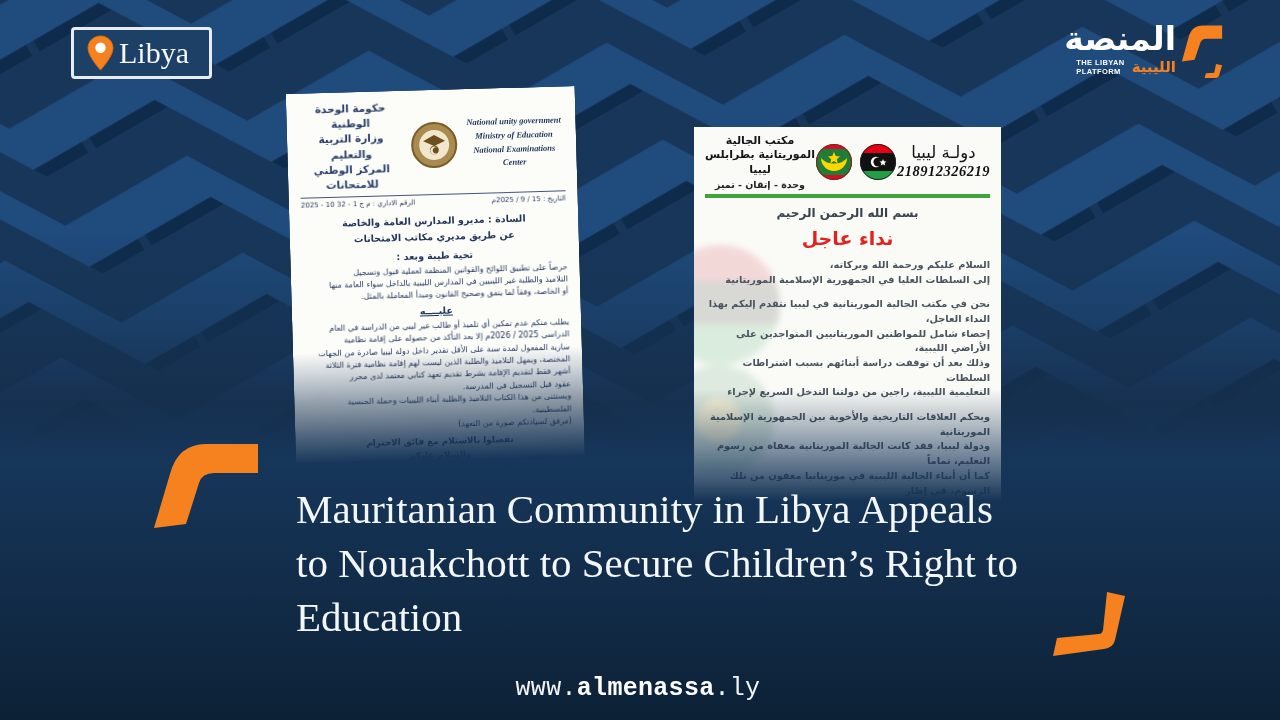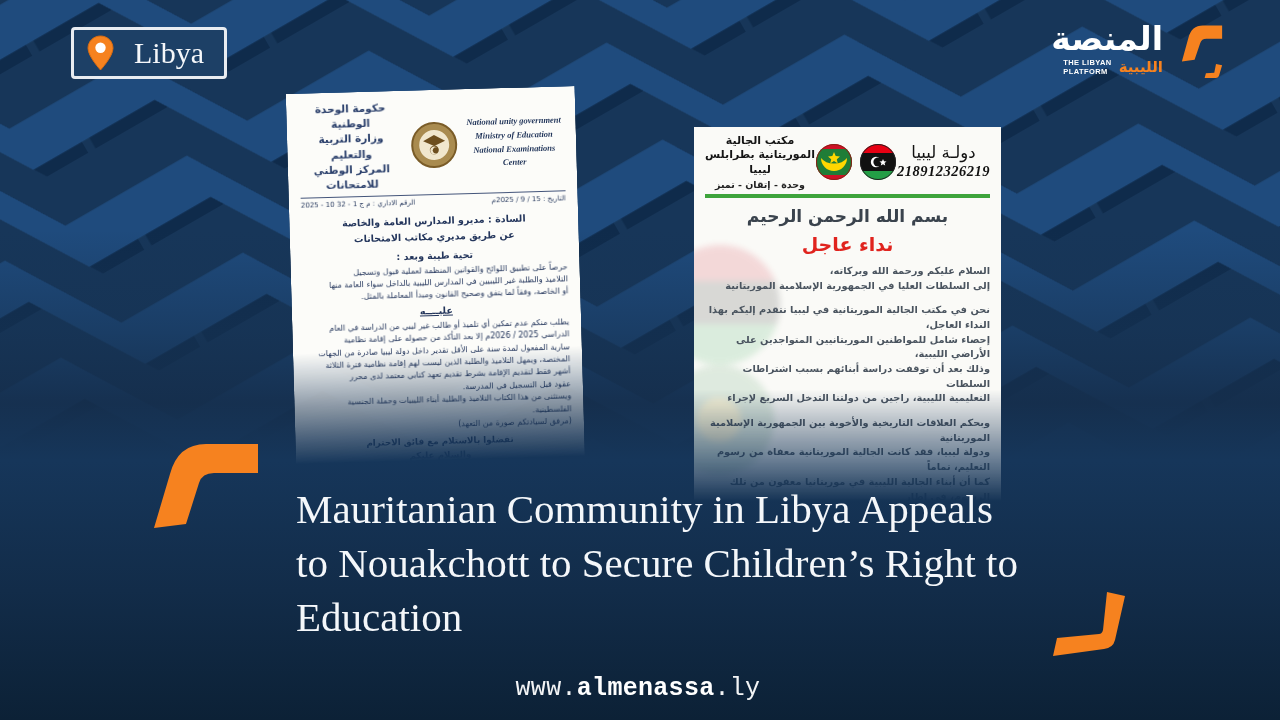--- a/index.html
+++ b/index.html
@@ -9,25 +9,25 @@
   .overlay{position:absolute;inset:0;pointer-events:none;
     background:linear-gradient(to bottom,
       rgba(23,54,89,0) 32%,
       rgba(22,50,82,0.55) 46%,
       rgba(21,46,76,0.92) 56%,
       #16365a 64%,
       #122c49 82%,
       #0c2136 100%);}
   
   .badge{position:absolute;left:71px;top:27px;height:52px;display:flex;align-items:center;
-         gap:20px;padding:0 20px 0 13px;border:3px solid #e8ecf1;border-radius:4px;
+         gap:5px;padding:0 20px 0 13px;border:3px solid #e8ecf1;border-radius:4px;
          background:#1d4066;box-sizing:border-box;}
   .badge-label{color:#f5f7fa;font-family:"Liberation Serif",serif;font-size:30px;line-height:1;}
   
-  .logo{position:absolute;right:56px;top:22px;display:flex;align-items:flex-start;gap:17px;}
+  .logo{position:absolute;right:56px;top:22px;display:flex;align-items:flex-start;gap:4px;}
   .logo-text{display:flex;flex-direction:column;align-items:flex-end;}
   .logo-word{color:#fff;font-size:33px;font-weight:bold;line-height:1.05;}
   .logo-sub{display:flex;align-items:center;gap:7px;margin-top:1px;}
   .logo-tagline{color:#fff;font-size:7.5px;font-weight:bold;letter-spacing:.4px;
                 text-align:left;line-height:1.25;font-family:"Liberation Sans",sans-serif;}
   .logo-ar-sub{color:#f6821f;font-size:15px;font-weight:bold;line-height:1;}
   
   .doc{position:absolute;box-sizing:border-box;box-shadow:0 8px 22px rgba(0,0,0,.35);
        -webkit-mask-image:linear-gradient(to bottom,#000 68%,rgba(0,0,0,0) 97%);
        mask-image:linear-gradient(to bottom,#000 68%,rgba(0,0,0,0) 97%);}
@@ -64,21 +64,21 @@
   .dr-office .motto{font-weight:bold;font-size:9.5px;margin-top:2px;color:#222;}
   .dr-flags{display:flex;flex-direction:row-reverse;gap:6px;align-items:center;}
   .dr-state{width:96px;text-align:center;direction:ltr;color:#111;}
   .dr-state .s1{font-weight:normal;font-size:16.5px;line-height:1.1;}
   .dr-state .s2{font-weight:bold;font-size:14.5px;letter-spacing:.5px;font-family:"Liberation Serif",serif;font-style:italic;}
   .dr-line{height:4px;background:#3ea43c;margin-top:4px;position:relative;z-index:1;}
   .dr-meta{margin-top:3px;direction:ltr;text-align:left;position:relative;z-index:1;}
   .dr-meta .row{display:flex;gap:5px;align-items:baseline;font-size:8.5px;}
   .dr-meta .val{font-weight:bold;color:#111;font-size:10px;}
   .dr-meta .lab{color:#8a96a3;font-size:8px;}
-  .dr-basmala{text-align:center;font-weight:bold;font-size:17px;color:#3a434d;margin-top:8px;
+  .dr-basmala{text-align:center;font-weight:bold;font-size:12px;color:#3a434d;margin-top:8px;
               position:relative;z-index:1;}
   .dr-urgent{text-align:center;font-weight:bold;font-size:19px;color:#e0231e;margin-top:7px;
              position:relative;z-index:1;}
   .dr-body{font-weight:bold;font-size:9.8px;line-height:1.5;text-align:right;color:#4a545f;
            position:relative;z-index:1;}
   .dr-salam{margin-top:9px;}
   .dr-para{margin-top:10px;}
   .dr-closing{text-align:center;font-weight:bold;font-size:10px;color:#92a6bc;margin-top:9px;
               position:relative;z-index:1;}
   .dr-watermark{position:absolute;border-radius:50%;filter:blur(3px);z-index:0;}

